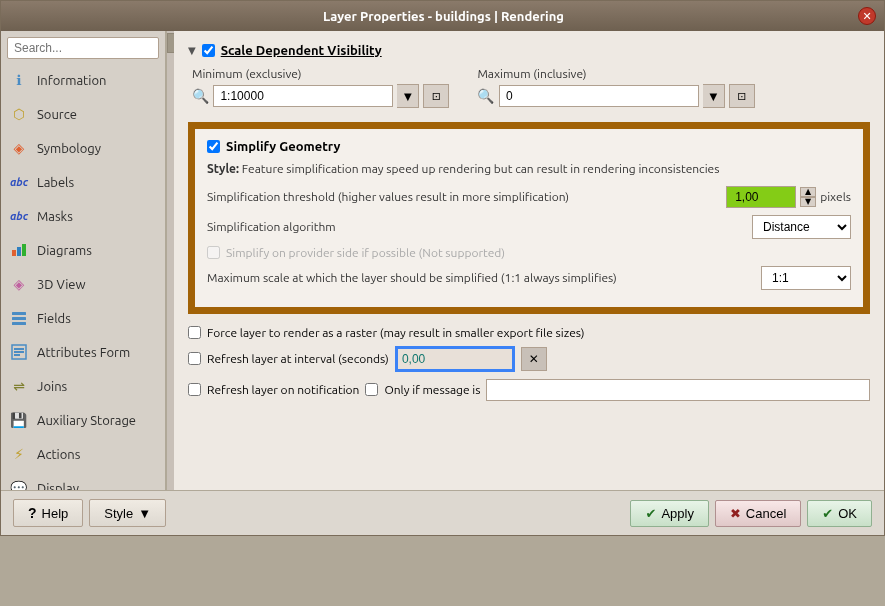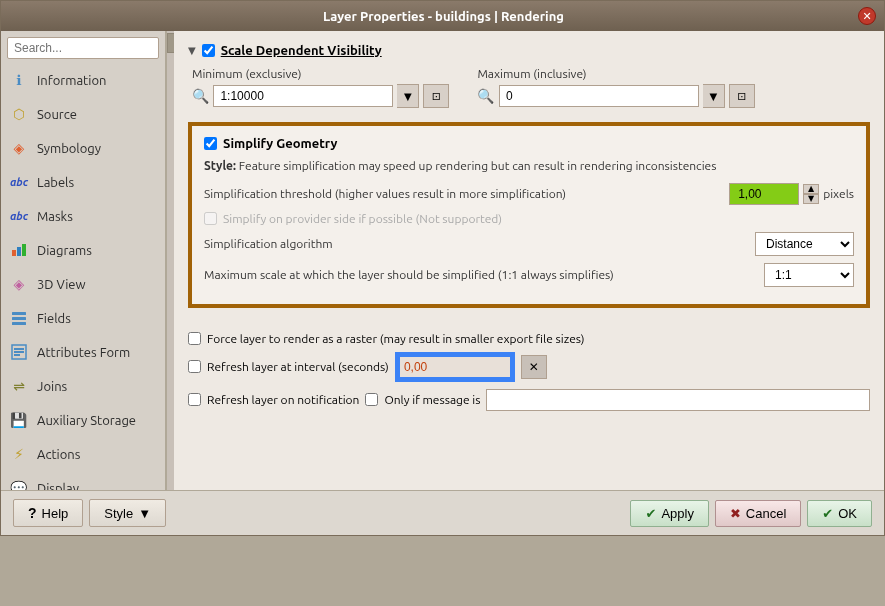--- a/index.html
+++ b/index.html
@@ -162,24 +162,24 @@
       border: 1px solid #b0a090;
       border-left: none;
       cursor: pointer;
       display: flex;
       align-items: center;
       justify-content: center;
       font-size: 10px;
     }
     
     .simplify-section {
-      border: 4px solid #a16207;
+      border: 7px solid #a16207;
       background: #f4f0eb;
       padding: 10px 12px;
-      margin-bottom: 24px;
+      margin-bottom: 12px;
     }
     .simplify-header {
       display: flex;
       align-items: center;
       gap: 6px;
       font-weight: bold;
       margin-bottom: 8px;
     }
     .note-text {
       font-size: 12px;
@@ -248,24 +248,24 @@
     .option-row {
       display: flex;
       align-items: center;
       gap: 6px;
       margin-bottom: 7px;
       font-size: 12px;
     }
     .option-input {
       width: 120px;
       padding: 3px 4px;
-      border: 5px solid #3b82f6;
+      border: 3px solid #3b82f6;
       background: #e8e0d8;
       font-size: 12px;
-      color: #c2410c;
+      color: #0f766e;
     }
     .notification-row {
       display: flex;
       align-items: center;
       gap: 6px;
       font-size: 12px;
     }
     .notification-input {
       flex: 1;
       padding: 3px 4px;
@@ -467,34 +467,34 @@
             <input type="text" class="spin-input" value="1,00" style="">
             <div class="spin-btns">
               <div class="spin-btn">▲</div>
               <div class="spin-btn">▼</div>
             </div>
             <span class="unit-label">pixels</span>
           </div>
         </div>
 
         <div class="form-row">
-          <div style="display:flex;align-items:center;gap:6px;">
-            <input type="checkbox" disabled="" style="">
-            <span class="disabled-text">Simplify on provider side if possible (Not supported)</span>
-          </div>
-        </div>
-
-        <div class="form-row">
           <div class="form-label">Simplification algorithm</div>
           <div class="form-value">
             <select class="select-dropdown">
               <option>Distance</option>
               <option>SnapToGrid</option>
               <option>Visvalingam</option>
             </select>
+          </div>
+        </div>
+
+        <div class="form-row">
+          <div style="display:flex;align-items:center;gap:6px;">
+            <input type="checkbox" disabled="" style="">
+            <span class="disabled-text">Simplify on provider side if possible (Not supported)</span>
           </div>
         </div>
 
         <div class="form-row">
           <div class="form-label">Maximum scale at which the layer should be simplified (1:1 always simplifies)</div>
           <div class="form-value">
             <select class="select-dropdown">
               <option>1:1</option>
               <option>1:10</option>
               <option>1:100</option>

